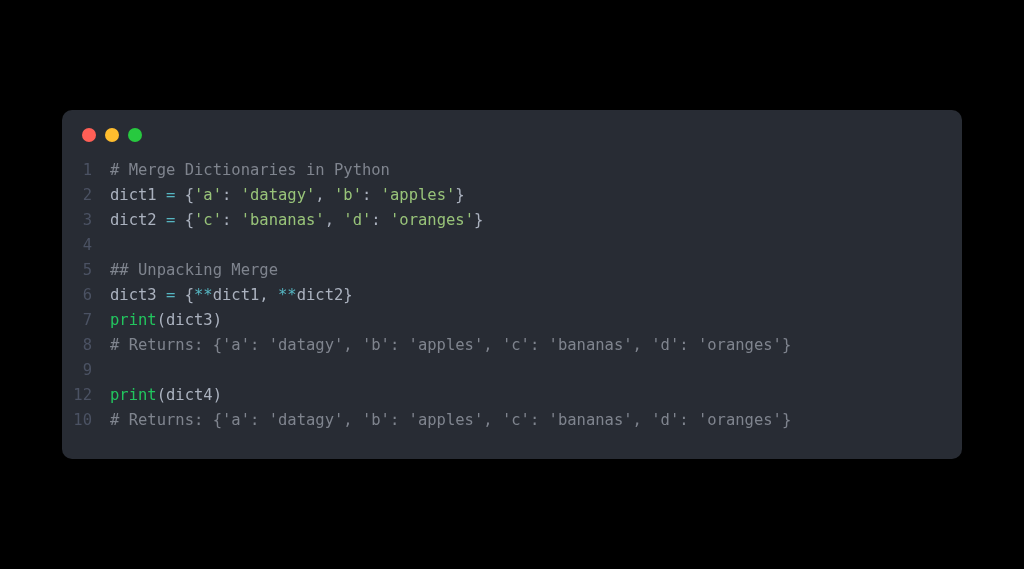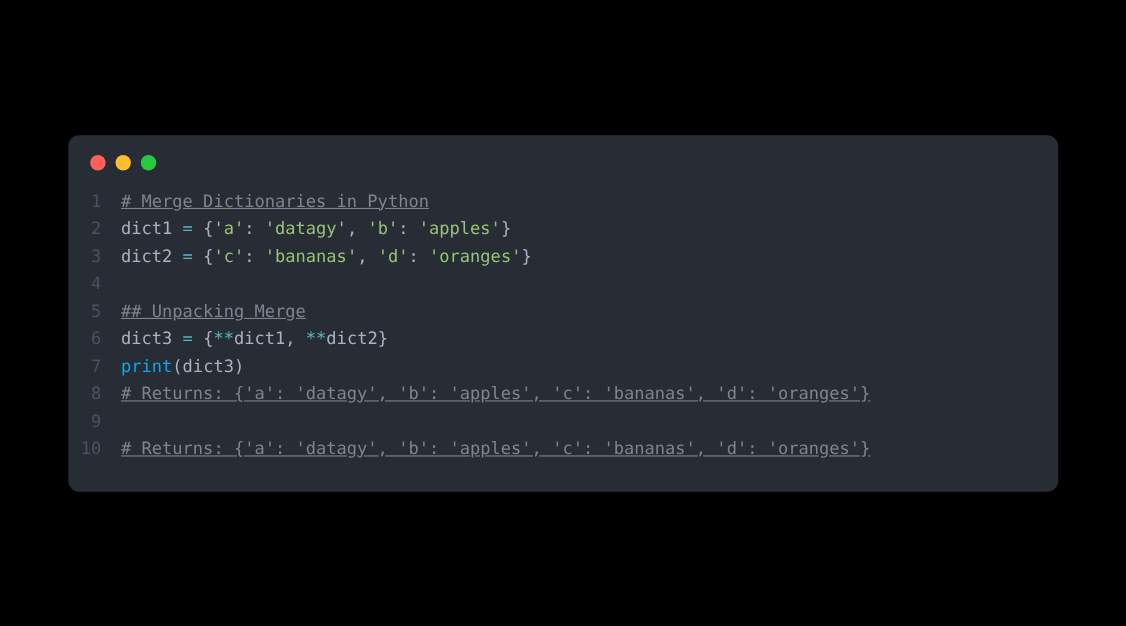--- a/index.html
+++ b/index.html
@@ -44,40 +44,41 @@
     }
     .gutter {
       width: 48px;
       text-align: right;
       padding-right: 18px;
       color: #4b5263;
       user-select: none;
       flex-shrink: 0;
     }
     .code { flex: 1; }
-    .tok-comment { color: #7f848e; font-style: normal; text-decoration: underline; }
+    .tok-comment { color: #7f848e; font-style: normal; }
     .tok-op { color: #56b6c2; }
     .tok-default { color: #abb2bf; }
     .tok-string { color: #98c379; }
-    .tok-func { color: #0ea5e9; }
+    .tok-func { color: #22c55e; }
   </style>
 </head>
 <body>
 
 <div class="editor-window">
   <div class="titlebar">
     <div class="traffic-light tl-close"></div>
     <div class="traffic-light tl-min"></div>
     <div class="traffic-light tl-max"></div>
   </div>
   <div class="code-area" id="code-area">
       <div class="line"><span class="gutter">1</span><span class="code"><span class="tok-comment"># Merge Dictionaries in Python</span></span></div>
       <div class="line"><span class="gutter">2</span><span class="code"><span class="tok-default">dict1 </span><span class="tok-op">=</span><span class="tok-default"> {</span><span class="tok-string">'a'</span><span class="tok-default">: </span><span class="tok-string">'datagy'</span><span class="tok-default">, </span><span class="tok-string">'b'</span><span class="tok-default">: </span><span class="tok-string">'apples'</span><span class="tok-default">}</span></span></div>
       <div class="line"><span class="gutter">3</span><span class="code"><span class="tok-default">dict2 </span><span class="tok-op">=</span><span class="tok-default"> {</span><span class="tok-string">'c'</span><span class="tok-default">: </span><span class="tok-string">'bananas'</span><span class="tok-default">, </span><span class="tok-string">'d'</span><span class="tok-default">: </span><span class="tok-string">'oranges'</span><span class="tok-default">}</span></span></div>
       <div class="line"><span class="gutter">4</span><span class="code">&nbsp;</span></div>
       <div class="line"><span class="gutter">5</span><span class="code"><span class="tok-comment">## Unpacking Merge</span></span></div>
       <div class="line"><span class="gutter">6</span><span class="code"><span class="tok-default">dict3 </span><span class="tok-op">=</span><span class="tok-default"> {</span><span class="tok-op">**</span><span class="tok-default">dict1, </span><span class="tok-op">**</span><span class="tok-default">dict2}</span></span></div>
       <div class="line"><span class="gutter">7</span><span class="code"><span class="tok-func">print</span><span class="tok-default">(dict3)</span></span></div>
       <div class="line"><span class="gutter">8</span><span class="code"><span class="tok-comment"># Returns: {'a': 'datagy', 'b': 'apples', 'c': 'bananas', 'd': 'oranges'}</span></span></div>
       <div class="line"><span class="gutter">9</span><span class="code">&nbsp;</span></div>
+      <div class="line"><span class="gutter">12</span><span class="code"><span class="tok-func">print</span><span class="tok-default">(dict4)</span></span></div>
       <div class="line"><span class="gutter">10</span><span class="code"><span class="tok-comment"># Returns: {'a': 'datagy', 'b': 'apples', 'c': 'bananas', 'd': 'oranges'}</span></span></div>
     </div>
 </div>
 
 </body></html>

